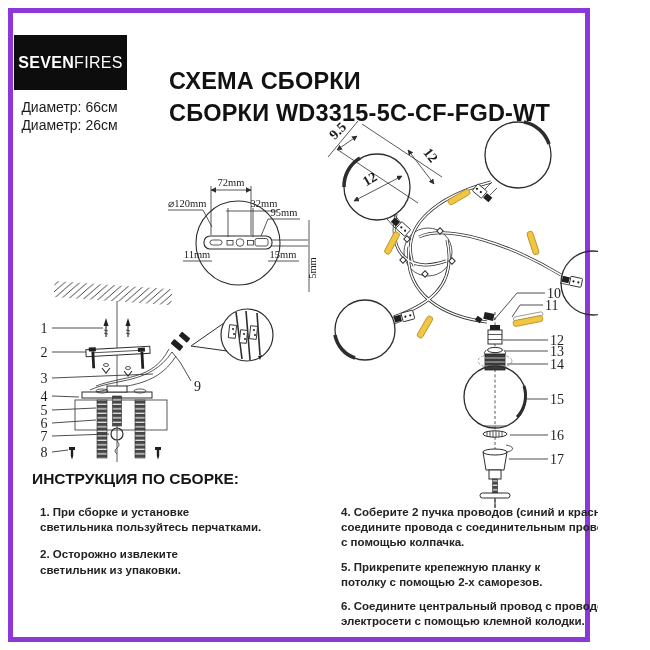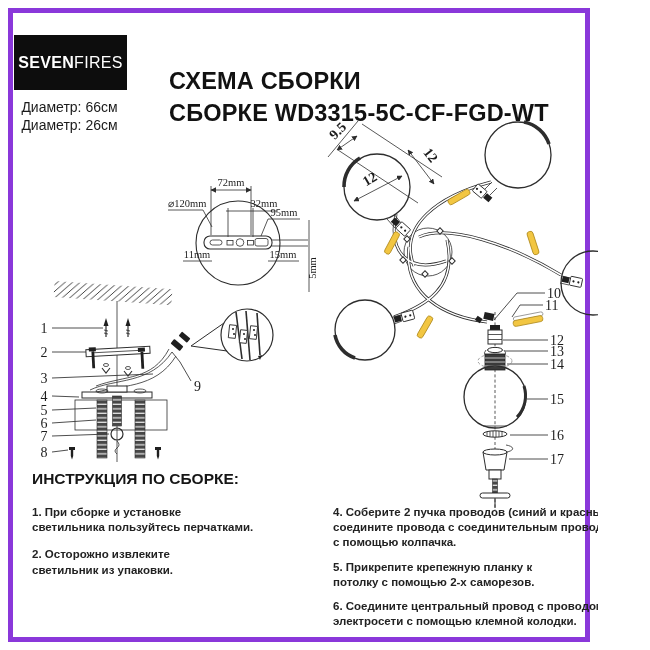--- a/index.html
+++ b/index.html
@@ -13,21 +13,21 @@
   .specs{position:absolute;left:12px;top:98px;width:115px;text-align:center;
          font-size:14px;font-weight:500;line-height:1.32;color:#1b1b1b;}
   .title{position:absolute;left:169px;top:33px;font-size:23.5px;font-weight:700;
          line-height:1.38;color:#121212;letter-spacing:.2px;margin-top:32px;}
   svg.draw{position:absolute;left:0;top:0;width:650px;height:650px;}
   svg.draw text{font-family:"Liberation Serif",serif;fill:#1d1d1d;}
   .pnum{font-size:14px;}
   .dim{font-size:10.5px;}
   .dimbig{font-size:14px;font-weight:600;}
   .instr-head{position:absolute;left:32px;top:470px;font-size:15.5px;font-weight:800;color:#161616;}
-  .col{position:absolute;top:505px;display:flex;flex-direction:column;}
+  .col{position:absolute;top:505px;display:flex;flex-direction:column;margin-left:8px;}
   .col.left{left:32px;gap:12px;}
   .col.right{left:333px;gap:9px;}
   .col .item{font-size:11.5px;font-weight:700;line-height:1.32;white-space:pre;color:#222;}
   .tube{stroke:#2d2d2d;stroke-width:3;fill:none;}
   .tubein{stroke:#ffffff;stroke-width:1.5;fill:none;}
   .ln{stroke:#2d2d2d;fill:none;}
   .thin{stroke:#2d2d2d;stroke-width:.8;fill:none;}
   .lead{stroke:#3a3a3a;stroke-width:.9;fill:none;}
   .dk{fill:#1f1f1f;stroke:none;}
   .wt{fill:#fff;stroke:#2d2d2d;}
@@ -43,21 +43,21 @@
       <span class="l">FIRES</span>
   </div>
 
   <div class="specs">
     <div>Диаметр: 66см</div>
     <div>Диаметр: 26см</div>
   </div>
 
   <div class="title">
     <div>СХЕМА СБОРКИ</div>
-    <div>СБОРКЕ WD3315-5C-CF-FGD-WT</div>
+    <div>СБОРКИ WD3315-5C-CF-FGD-WT</div>
   </div>
 
   <svg class="draw" viewBox="0 0 650 650">
     <defs>
       <pattern id="hatch" width="7" height="7" patternUnits="userSpaceOnUse">
         <path d="M0,7 L7,0" stroke="#3c3c3c" stroke-width="1"></path>
       </pattern>
       <pattern id="thr" width="12" height="4.5" patternUnits="userSpaceOnUse">
         <rect width="12" height="4.5" fill="#474747"></rect>
         <line x1="0" y1="3.8" x2="12" y2="3.8" stroke="#ffffff" stroke-width="1.1"></line>

